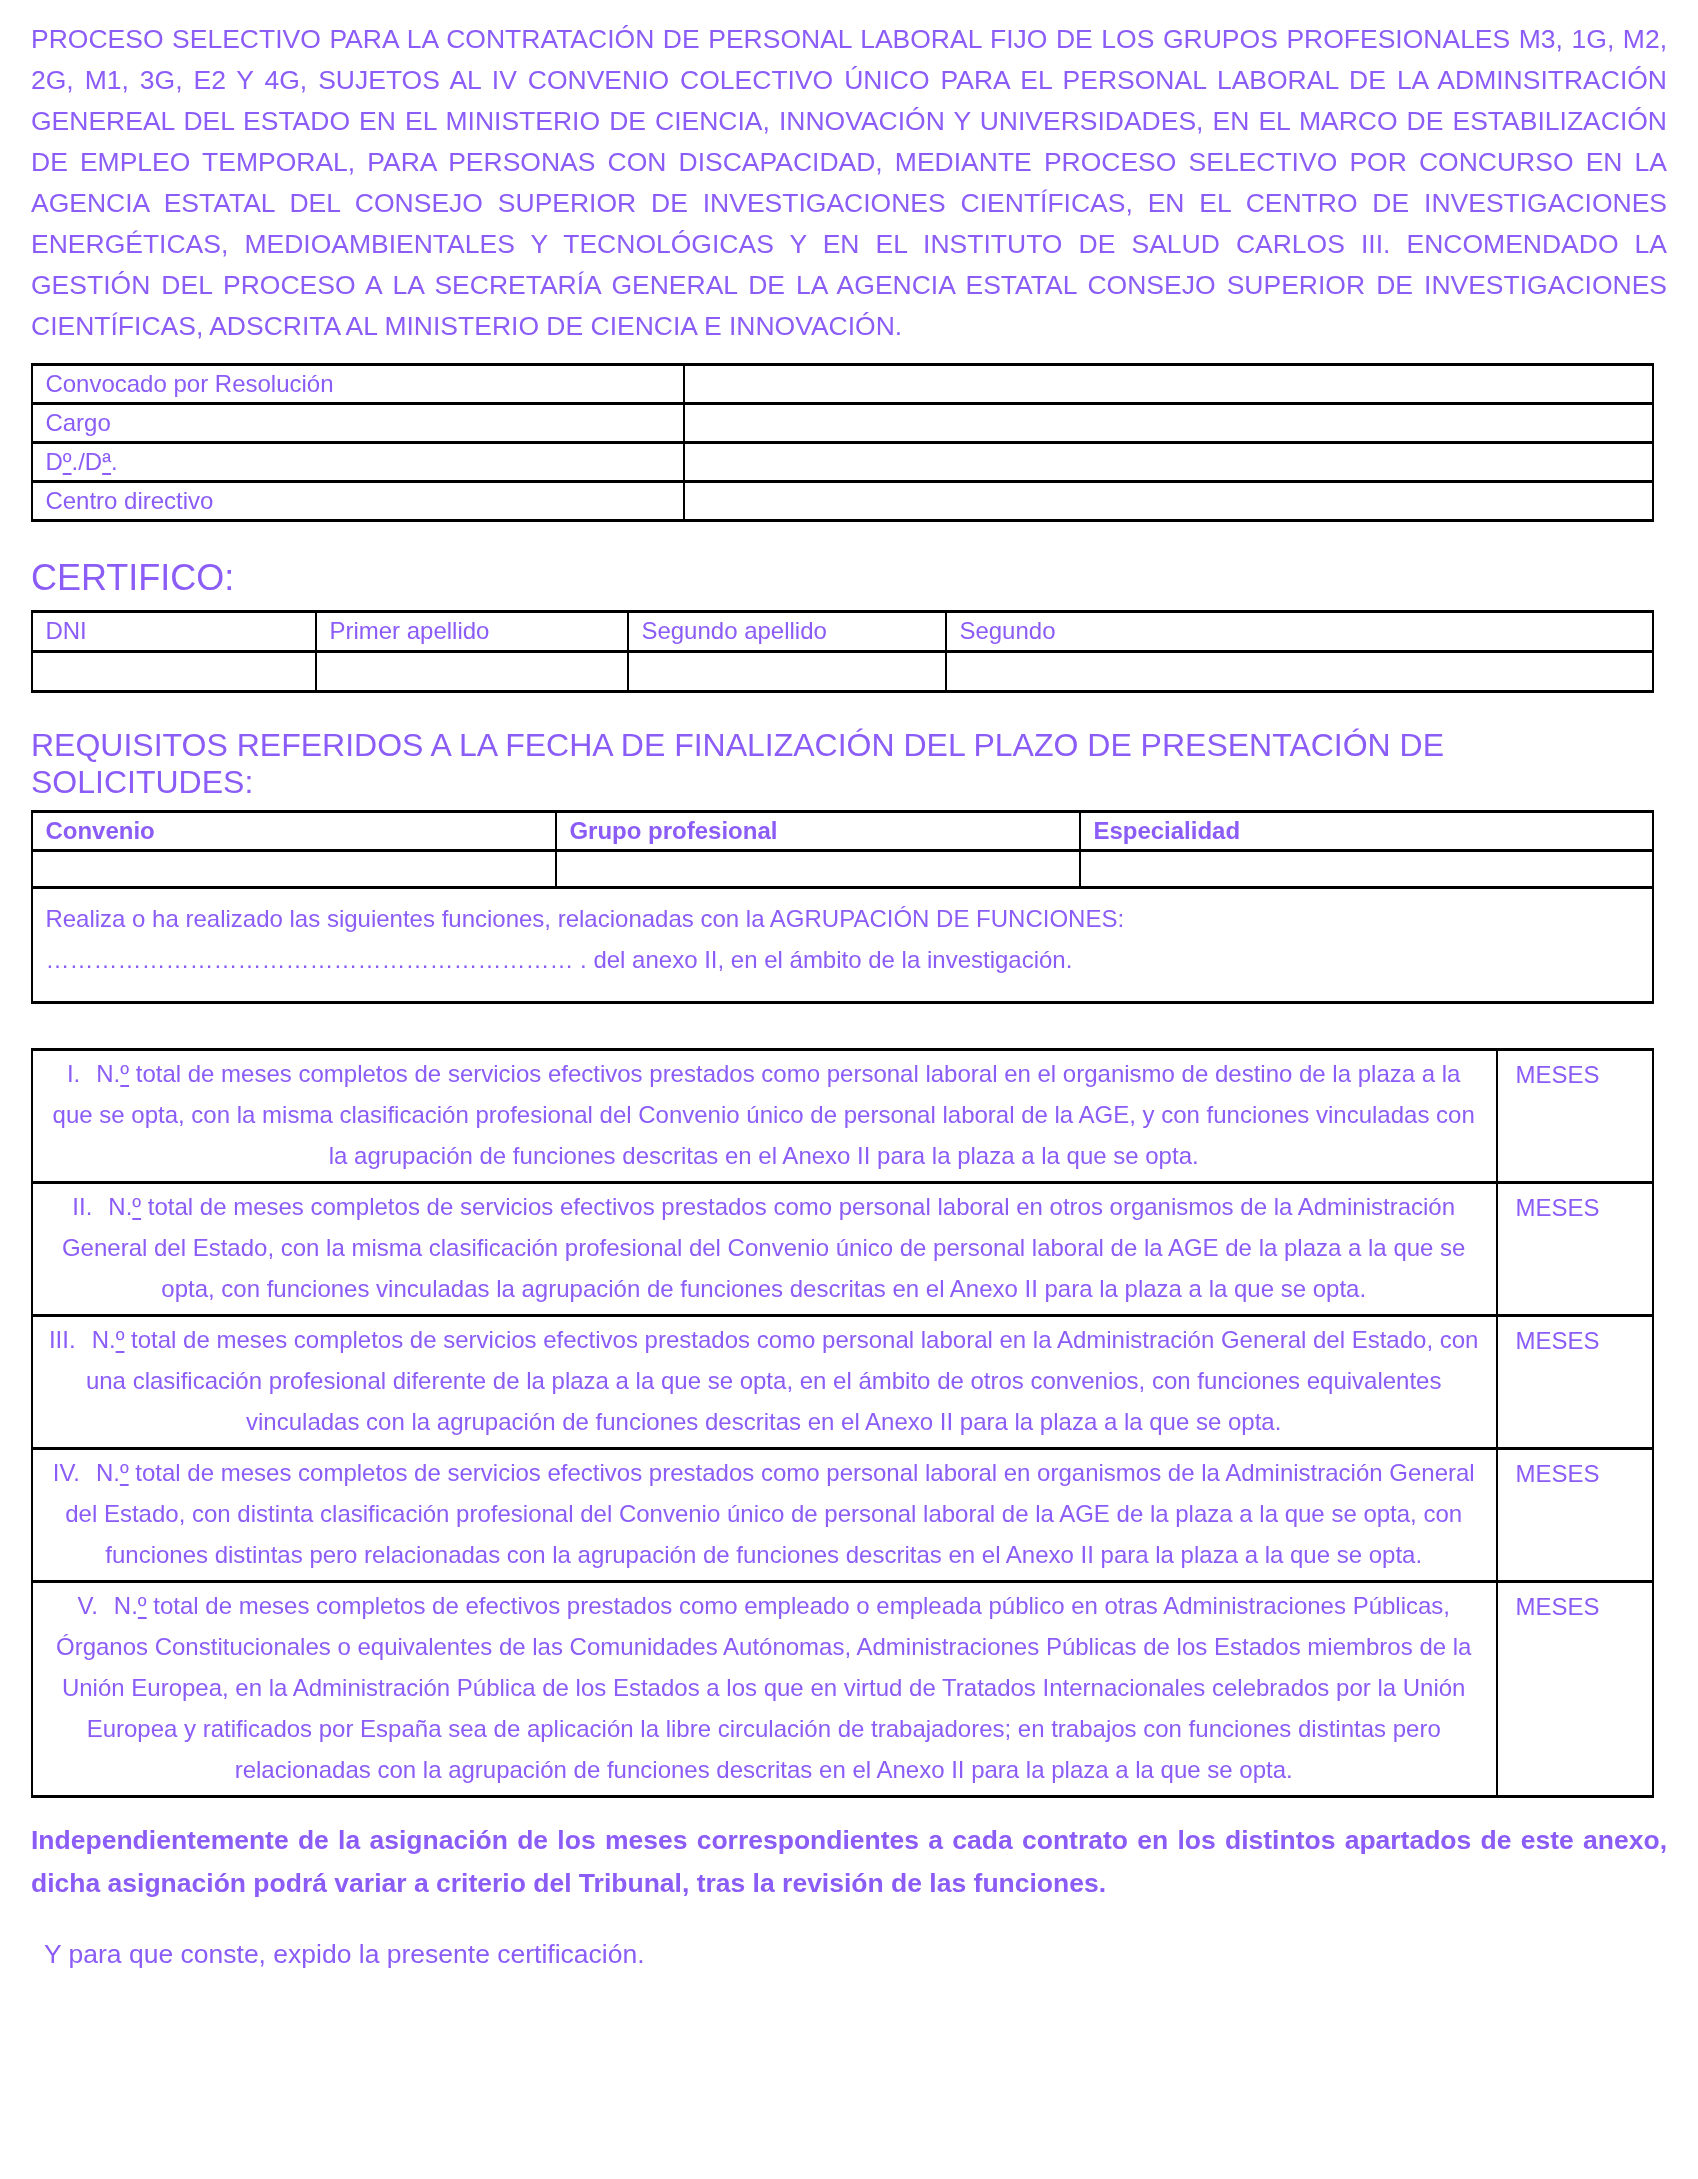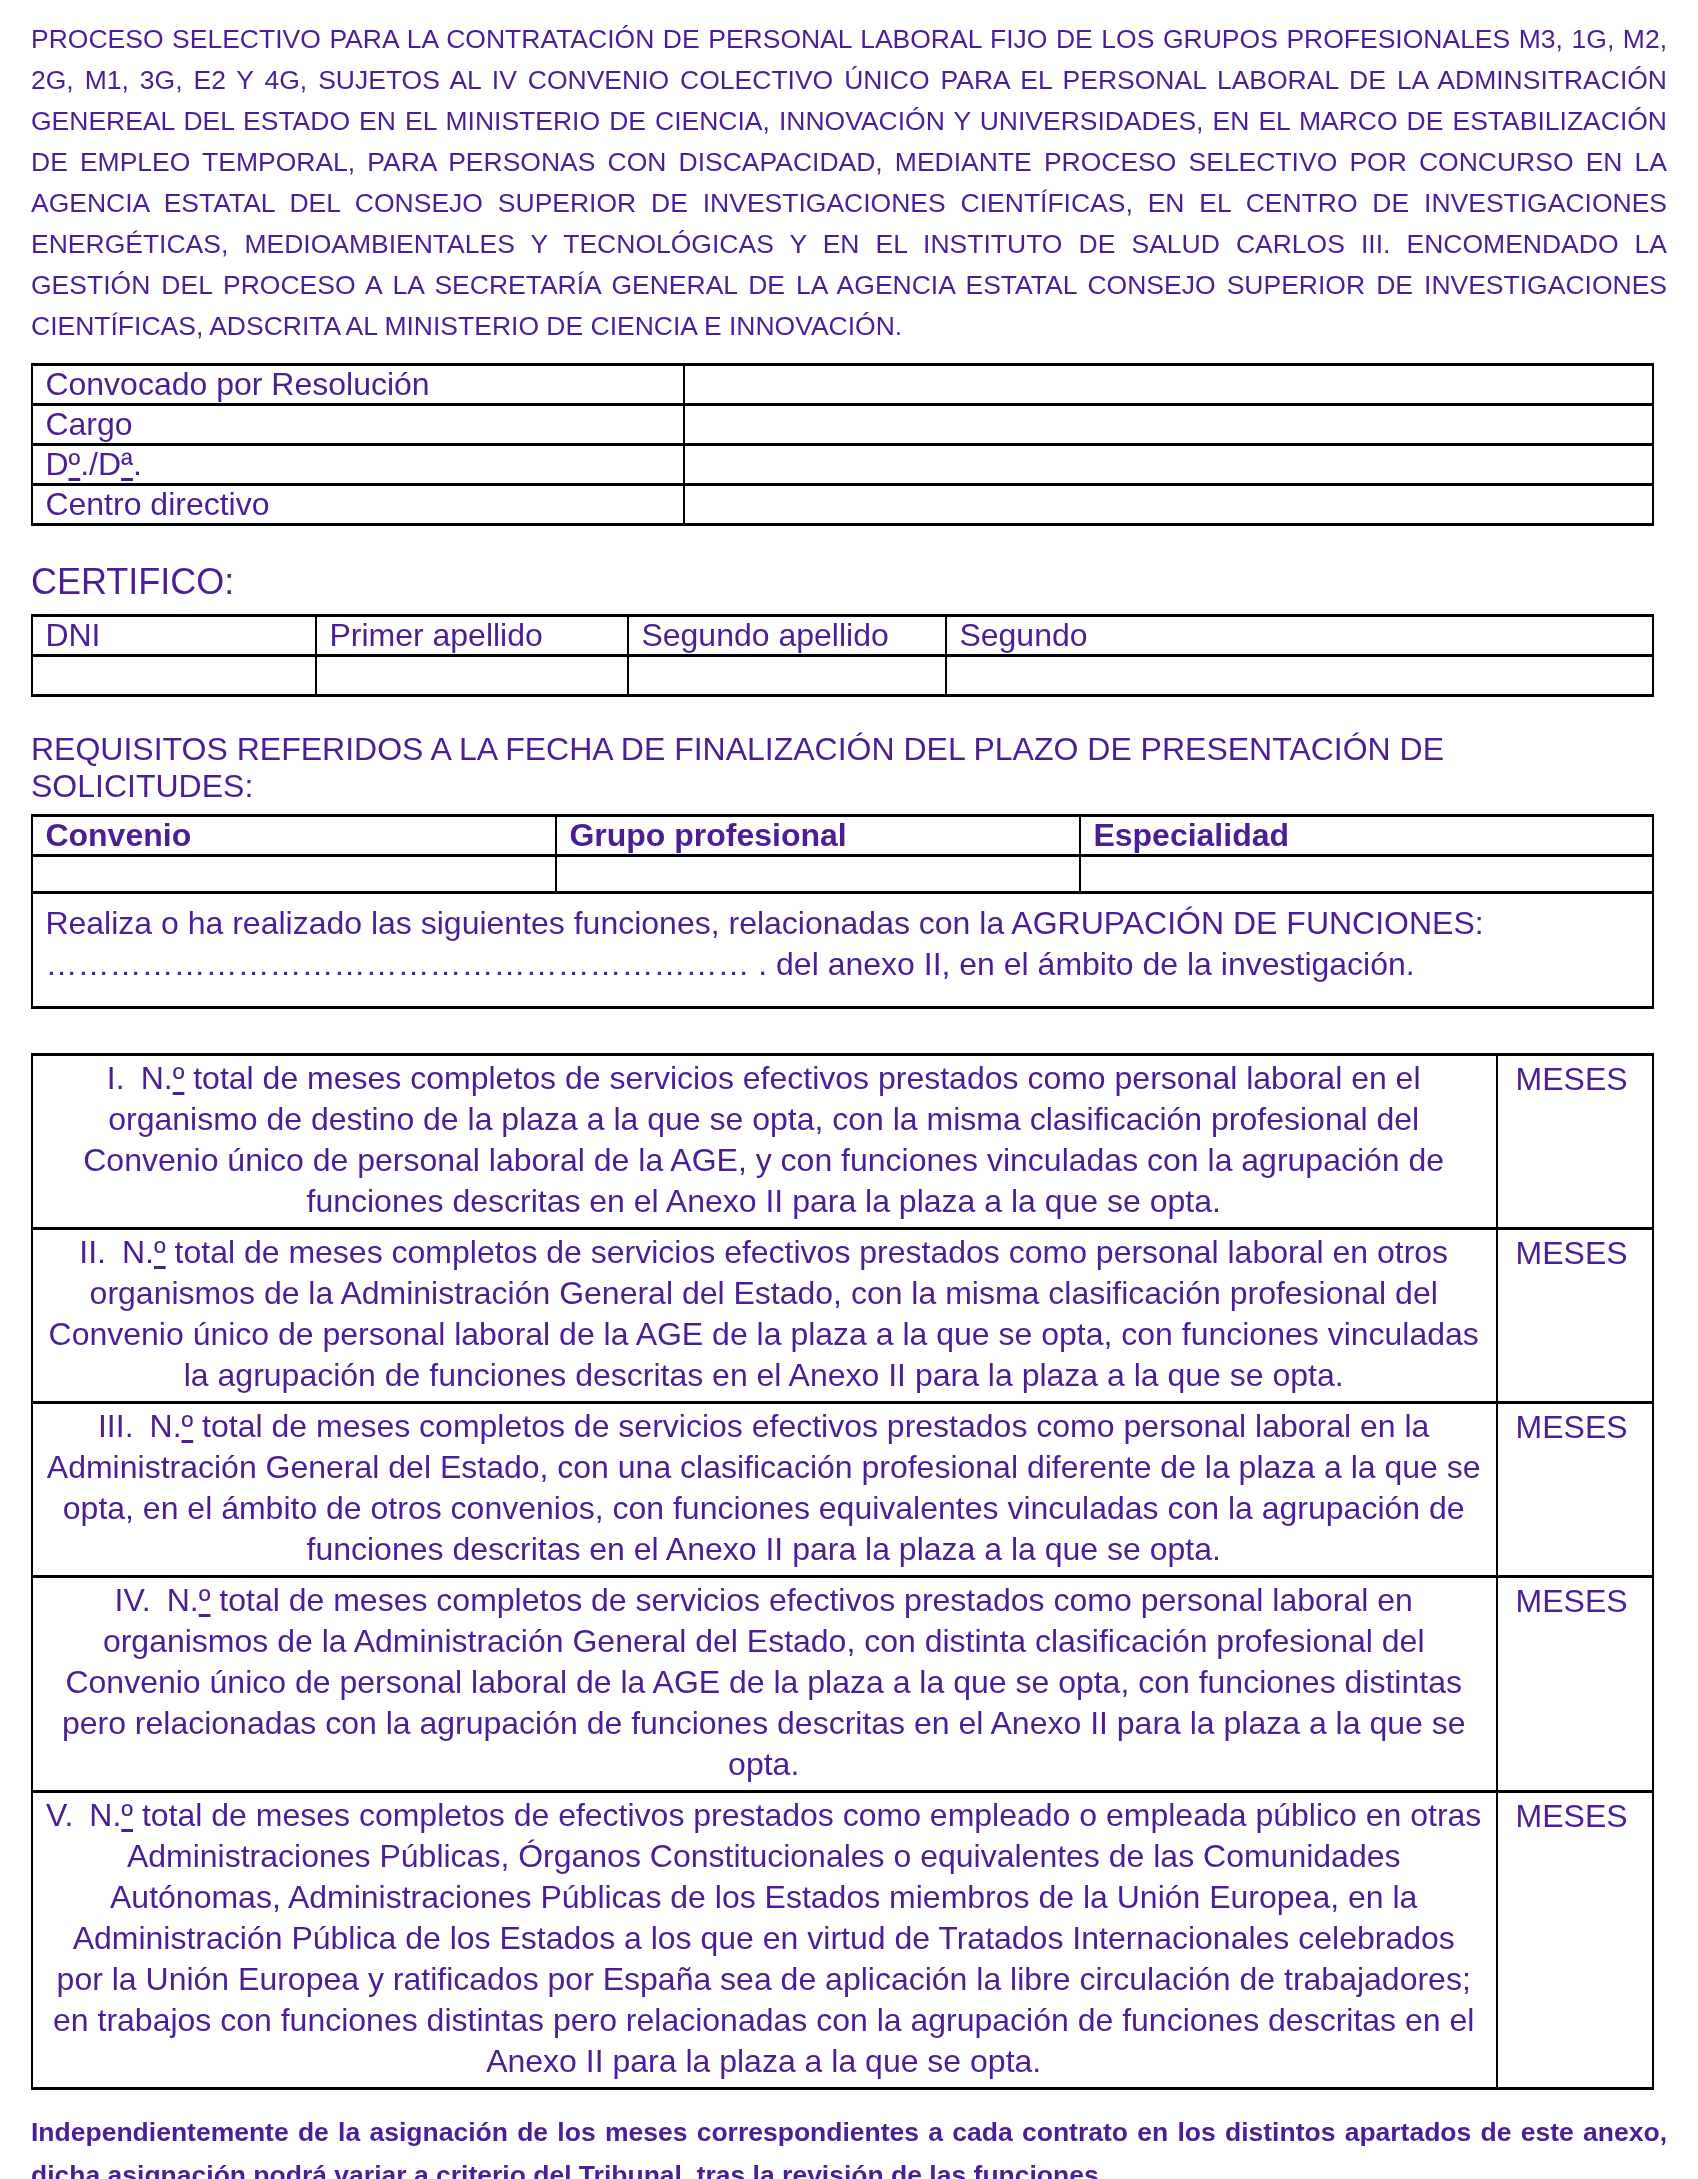--- a/index.html
+++ b/index.html
@@ -2,41 +2,41 @@
 <html lang="es" style="font-size:14px"><head>
 <meta charset="utf-8">
 <style>
   * { box-sizing: border-box; }
   html, body { margin: 0; padding: 0; background: #ffffff; }
   .page {
     position: relative;
     width: 1698px;
     height: 2179px;
     background: #ffffff;
-    color: #4c1d95;
+    color: #8b5cf6;
     font-family: "Liberation Sans", "DejaVu Sans", sans-serif;
     overflow: hidden;
   }
   .header-par {
     margin: 19.4px 31px 0 31px;
     font-size: 26.5px;
     line-height: 41px;
     text-align: justify;
   }
   .doc-table {
     border-collapse: collapse;
     margin-left: 31px;
     width: 1623px;
     table-layout: fixed;
   }
   .doc-table td {
     border: 2.6px solid #000;
     border-top-width: 3.5px;
     border-bottom-width: 3.5px;
-    font-size: 32px;
+    font-size: 24px;
     padding: 0 12.4px;
     vertical-align: middle;
     overflow: hidden;
   }
   .t-resolution { margin-top: 16px; }
   .t-resolution td { height: 39px; text-align: left; }
   .t-resolution col.c1 { width: 652px; }
 
   .certifico {
     margin: 35px 31px 0 31px;

